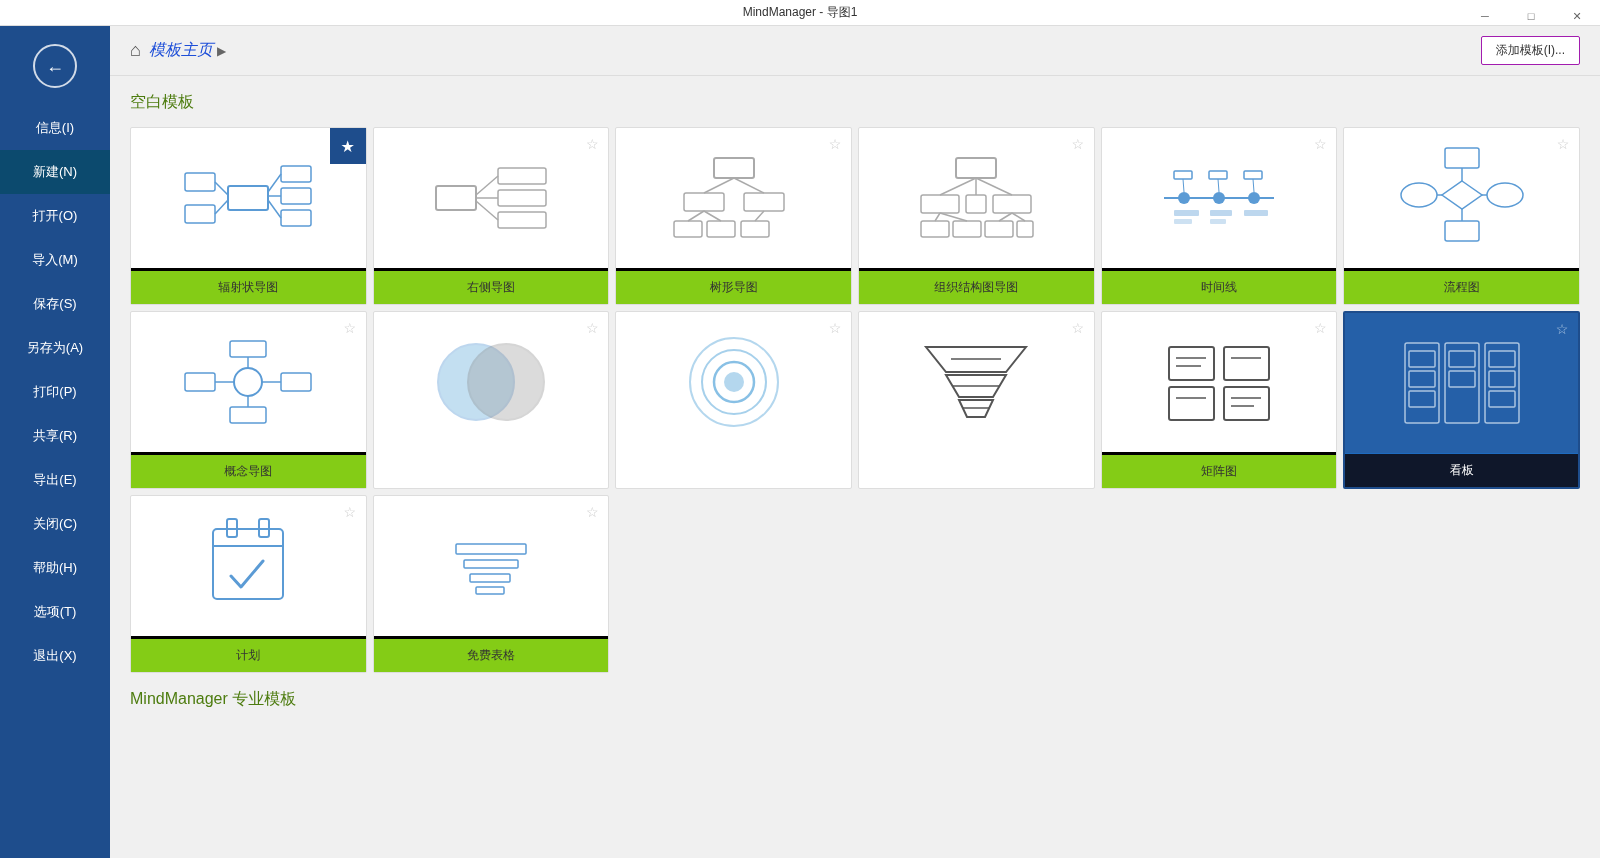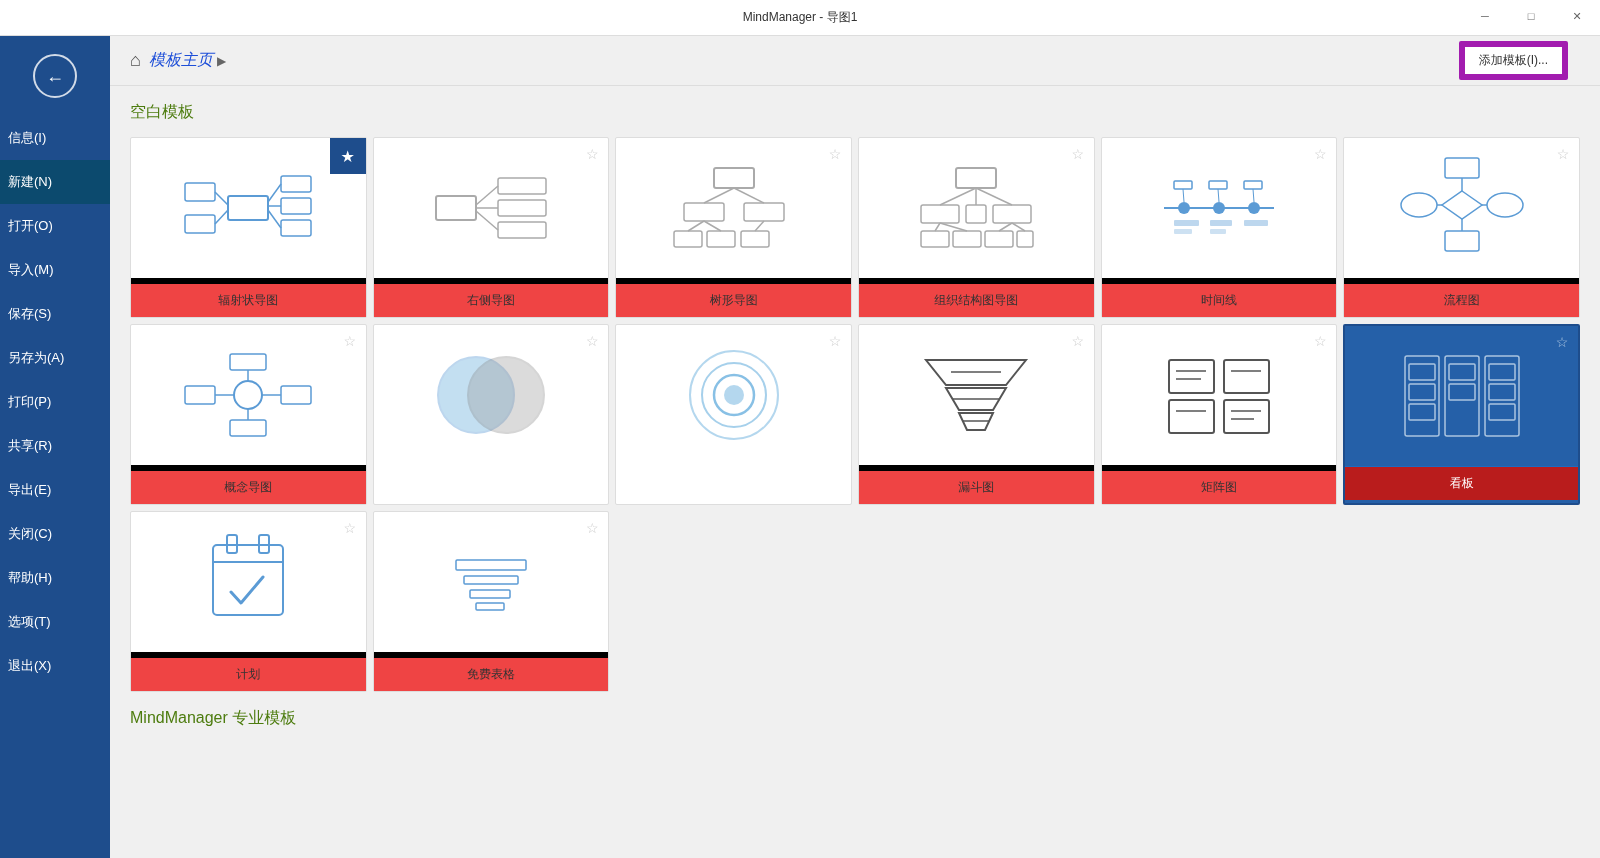--- a/index.html
+++ b/index.html
@@ -1,21 +1,21 @@
 <!DOCTYPE html>
 <html><head>
   <meta charset="utf-8">
   <style>
     * { box-sizing: border-box; margin: 0; padding: 0; }
     body { font-family: 'Microsoft YaHei', SimHei, Arial, sans-serif; background: #f0f0f0; width: 1600px; height: 858px; overflow: hidden; display: flex; flex-direction: column; }
 
     
     .titlebar {
       background: #fff;
-      height: 36px;
+      height: 26px;
       display: flex;
       align-items: center;
       justify-content: center;
       font-size: 12px;
       color: #333;
       border-bottom: 1px solid #ddd;
       position: relative;
       flex-shrink: 0;
     }
     .titlebar-controls {
@@ -68,21 +68,21 @@
       display: flex;
       align-items: center;
       justify-content: center;
       color: #fff;
       font-size: 18px;
     }
     .sidebar-item {
       height: 44px;
       display: flex;
       align-items: center;
-      justify-content: flex-start;
+      justify-content: center;
       color: #fff;
       font-size: 13px;
       cursor: pointer;
       padding: 0 8px;
       text-align: center;
     }
     .sidebar-item.active { background: #0c4a6e; }
 
     
     .content {
@@ -115,23 +115,23 @@
       font-weight: 500;
       font-style: italic;
     }
     .header-arrow {
       color: #666;
       margin-left: 4px;
       font-size: 12px;
     }
     .add-template-btn {
       position: absolute;
-      right: 32px;
+      right: 20px;
       background: #fff;
-      border: 6px solid #a21caf;
+      border: 1px solid #a21caf;
       padding: 5px 14px;
       font-size: 12px;
       color: #333;
       cursor: pointer;
       border-radius: 2px;
     }
 
     
     .scroll-content {
       flex: 1;
@@ -185,22 +185,22 @@
       align-items: center;
       justify-content: center;
       padding: 10px;
     }
     .template-label {
       width: 100%;
       text-align: center;
       padding: 8px 4px;
       font-size: 12px;
       color: #333;
-      background: #ef4444;
-      border-top: 6px solid #000000;
+      background: #84cc16;
+      border-top: 3px solid #000000;
     }
     .template-card.selected .template-label {
       border-top: 1px solid #1e6bbf;
     }
 
     
     .bookmark-star {
       position: absolute;
       top: 0;
       right: 0;
@@ -494,21 +494,20 @@
 
               <polygon points="15,15 115,15 95,40 35,40" fill="none" stroke="#555" stroke-width="2"></polygon>
               <polygon points="35,43 95,43 82,65 48,65" fill="none" stroke="#555" stroke-width="2"></polygon>
               <polygon points="48,68 82,68 74,85 56,85" fill="none" stroke="#555" stroke-width="2"></polygon>
 
               <line x1="40" y1="27" x2="90" y2="27" stroke="#555" stroke-width="1.5"></line>
               <line x1="42" y1="54" x2="88" y2="54" stroke="#555" stroke-width="1.5"></line>
               <line x1="52" y1="76" x2="78" y2="76" stroke="#555" stroke-width="1.5"></line>
             </svg>
           </div>
-          <div class="template-label">漏斗图</div>
         </div>
 
         <div class="template-card">
           <div class="fav-icon">☆</div>
           <div class="template-preview">
             <svg width="130" height="100" viewBox="0 0 130 100">
 
               <rect x="15" y="15" width="45" height="33" rx="2" fill="none" stroke="#555" stroke-width="2"></rect>
               <rect x="70" y="15" width="45" height="33" rx="2" fill="none" stroke="#555" stroke-width="2"></rect>
               <rect x="15" y="55" width="45" height="33" rx="2" fill="none" stroke="#555" stroke-width="2"></rect>
@@ -537,21 +536,21 @@
               <rect x="12" y="18" width="26" height="16" rx="1" fill="none" stroke="#aac4e0" stroke-width="1.5"></rect>
               <rect x="12" y="38" width="26" height="16" rx="1" fill="none" stroke="#aac4e0" stroke-width="1.5"></rect>
               <rect x="12" y="58" width="26" height="16" rx="1" fill="none" stroke="#aac4e0" stroke-width="1.5"></rect>
               <rect x="52" y="18" width="26" height="16" rx="1" fill="none" stroke="#aac4e0" stroke-width="1.5"></rect>
               <rect x="52" y="38" width="26" height="16" rx="1" fill="none" stroke="#aac4e0" stroke-width="1.5"></rect>
               <rect x="92" y="18" width="26" height="16" rx="1" fill="none" stroke="#aac4e0" stroke-width="1.5"></rect>
               <rect x="92" y="38" width="26" height="16" rx="1" fill="none" stroke="#aac4e0" stroke-width="1.5"></rect>
               <rect x="92" y="58" width="26" height="16" rx="1" fill="none" stroke="#aac4e0" stroke-width="1.5"></rect>
             </svg>
           </div>
-          <div class="template-label" style="background:#b91c1c; color:#fff; border-top:1px solid #1e6bbf;">看板</div>
+          <div class="template-label" style="background:#0f172a; color:#fff; border-top:1px solid #1e6bbf;">看板</div>
         </div>
 
         <div class="template-card">
           <div class="fav-icon">☆</div>
           <div class="template-preview">
             <svg width="130" height="110" viewBox="0 0 130 110">
 
               <rect x="30" y="18" width="70" height="70" rx="4" fill="none" stroke="#5b9bd5" stroke-width="2"></rect>
               <line x1="30" y1="35" x2="100" y2="35" stroke="#5b9bd5" stroke-width="2"></line>
               <rect x="44" y="8" width="10" height="18" rx="2" fill="none" stroke="#5b9bd5" stroke-width="2"></rect>

